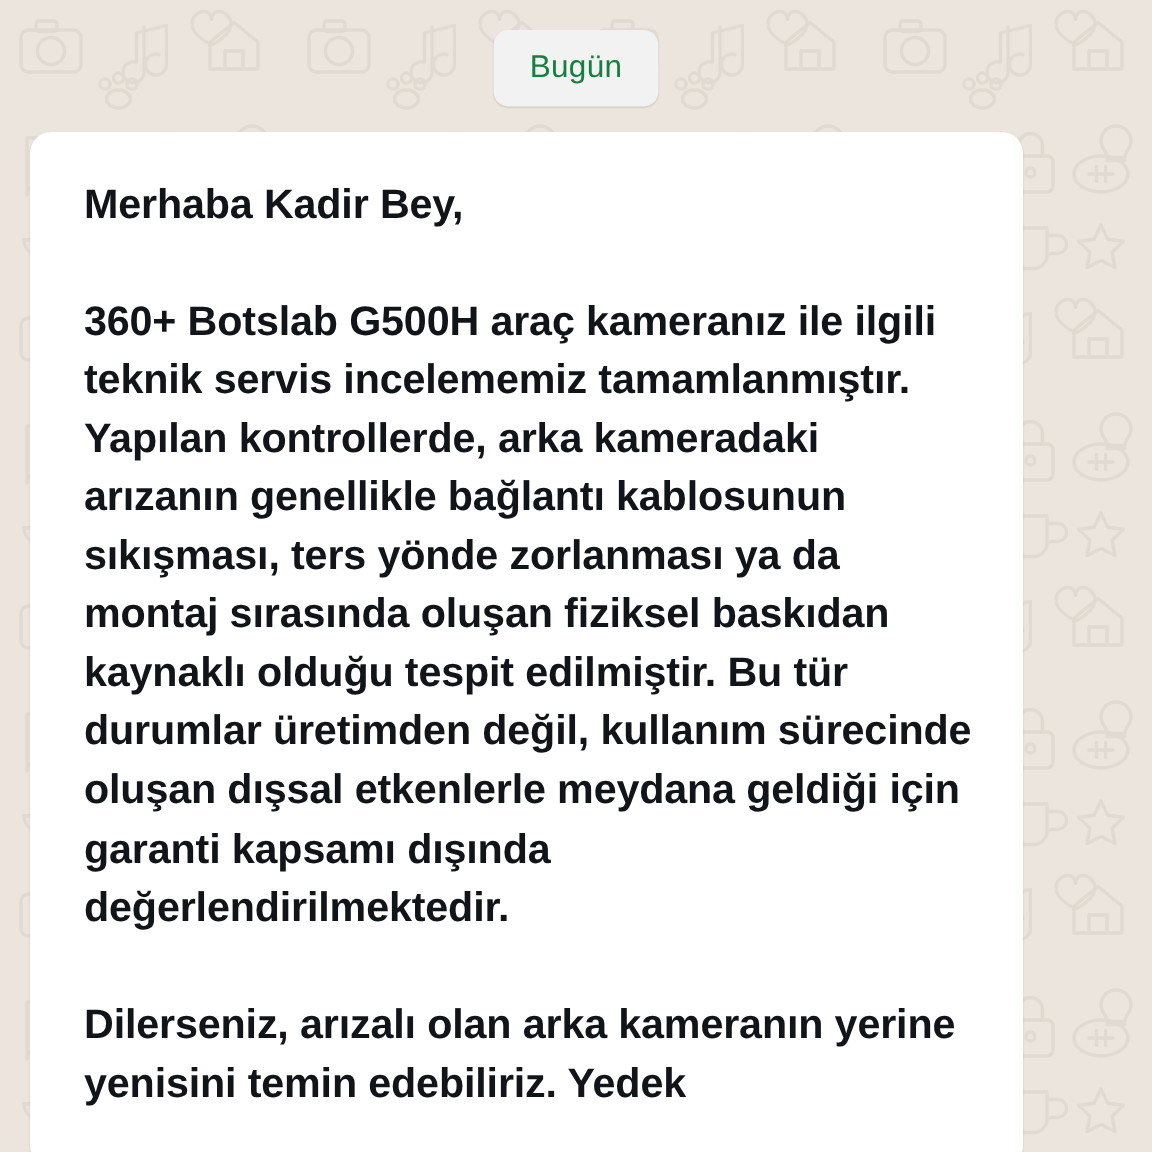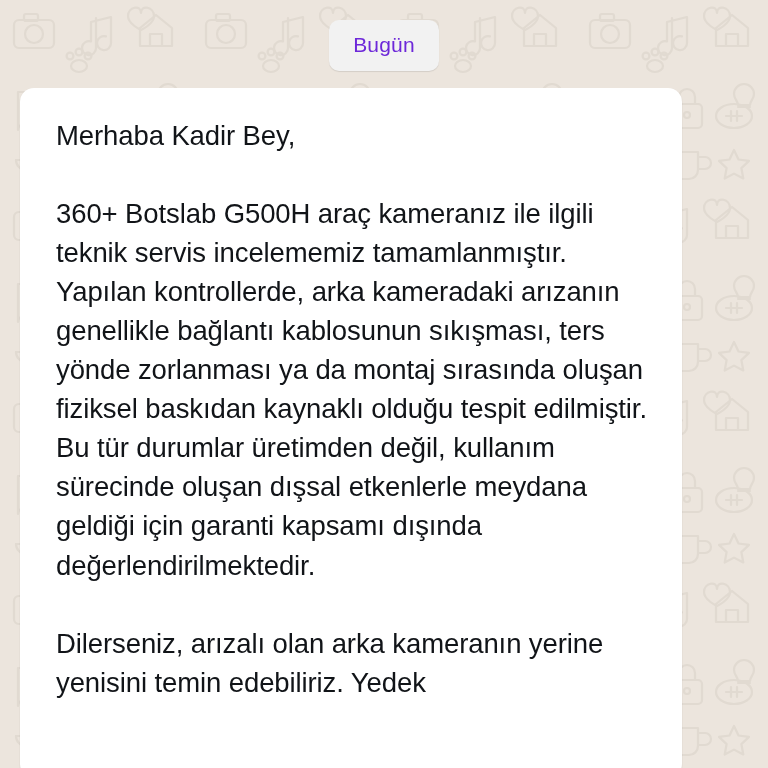--- a/index.html
+++ b/index.html
@@ -32,21 +32,21 @@
     position: absolute;
     top: 20px;
     left: 0;
     right: 0;
     display: flex;
     justify-content: center;
     z-index: 3;
   }
   #date-chip {
     background: #f2f2f2;
-    color: #6d28d9;
+    color: #15803d;
     font-size: 21px;
     line-height: 1;
     padding: 14px 24px 16px 24px;
     border-radius: 10px;
     box-shadow: 0 1px 1px rgba(0,0,0,0.10);
     letter-spacing: 0.2px;
   }
 
   
   #message-bubble {
@@ -62,20 +62,21 @@
     overflow: hidden;
   }
   #message-text {
     padding: 28px 34px 0 36px;
     color: #111418;
     font-size: 27.5px;
     line-height: 1.42;
     white-space: pre-wrap;
     word-wrap: break-word;
     letter-spacing: -0.1px;
+    font-weight: bold;
   }
 </style>
 </head>
 <body>
 
 <div id="chat-wallpaper">
   <svg id="wallpaper-pattern" viewBox="0 0 768 768" preserveAspectRatio="xMidYMid slice" aria-hidden="true">
     <defs>
       <pattern id="doodles" x="0" y="0" width="192" height="192" patternUnits="userSpaceOnUse">
         <g fill="none" stroke="#d7d0c6" stroke-width="2.2" stroke-linecap="round" stroke-linejoin="round">

